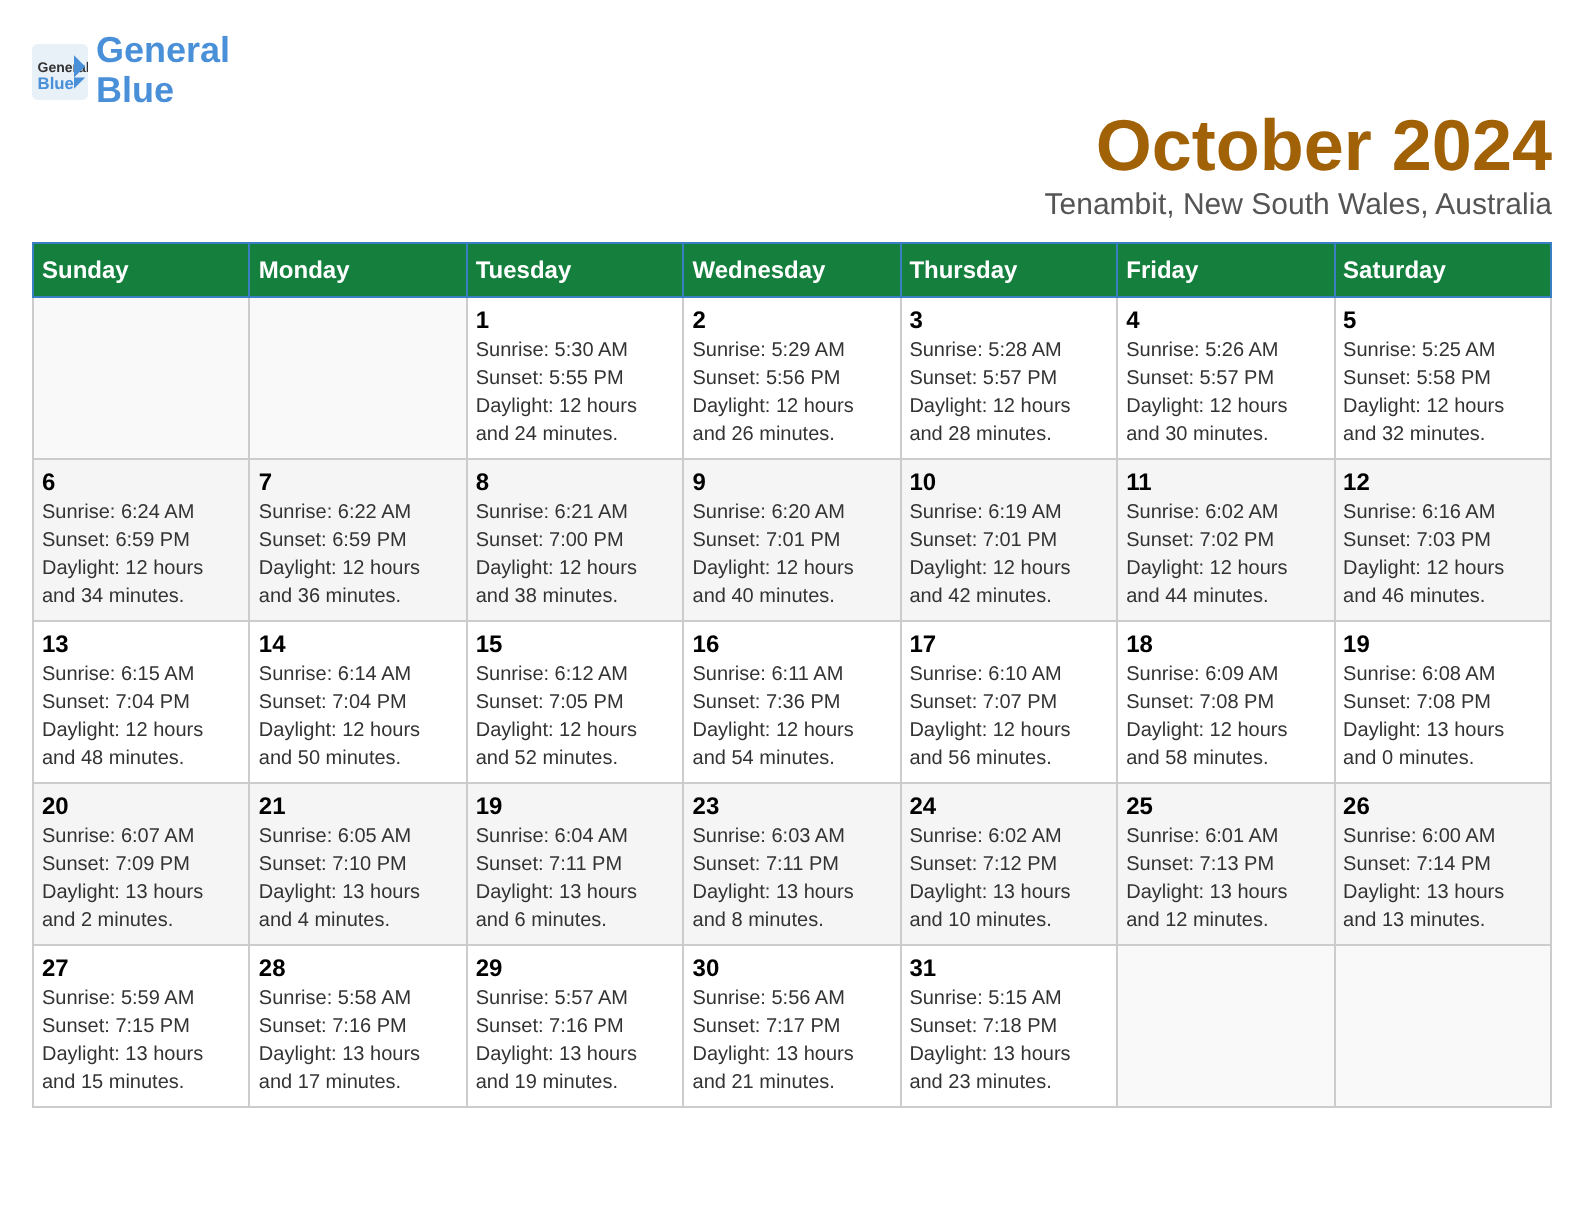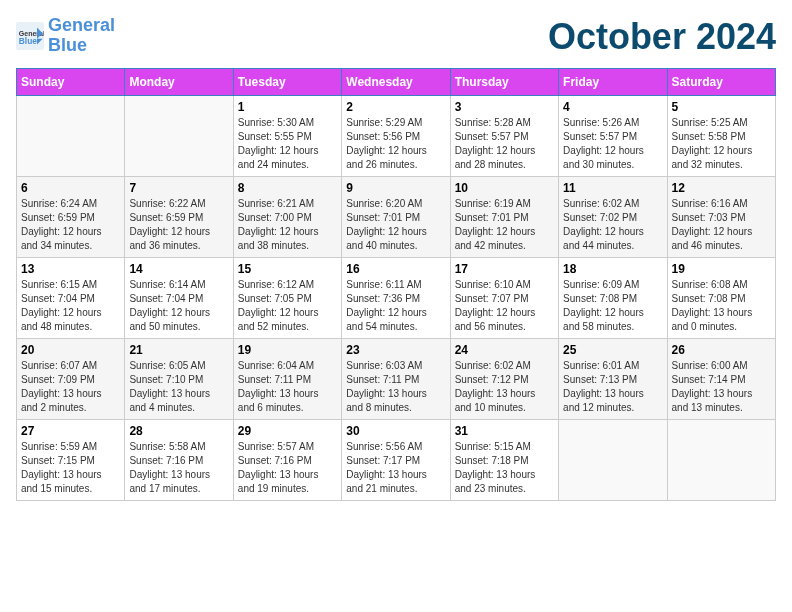--- a/index.html
+++ b/index.html
@@ -33,33 +33,34 @@
     .logo-icon {
       width: 28px;
       height: 28px;
     }
     .title-section {
       text-align: right;
     }
     .month-title {
       font-size: 36px;
       font-weight: bold;
-      color: #0c4a6e;
+      color: #a16207;
+      margin-top: 36px;
     }
     .location {
       font-size: 15px;
       color: #555;
     }
     table {
       width: 100%;
       border-collapse: collapse;
       font-size: 11px;
     }
     thead tr th {
-      background-color: #d946ef;
+      background-color: #15803d;
       color: #fff;
       padding: 6px 4px;
       text-align: left;
       font-size: 12px;
       border: 1px solid #3a7fc1;
     }
     tbody tr td {
       border: 1px solid #ccc;
       vertical-align: top;
       padding: 4px;
@@ -98,20 +99,21 @@
     </svg>
     <div>
       <div class="logo-text">
         <span>General</span><br>
         <span style="color:#4a90d9">Blue</span>
       </div>
     </div>
   </div>
   <div class="title-section">
     <div class="month-title">October 2024</div>
+    <div class="location">Tenambit, New South Wales, Australia</div>
   </div>
 </div>
 
 <table>
   <thead>
     <tr>
     <th>Sunday</th>
         <th>Monday</th>
         <th>Tuesday</th>
         <th>Wednesday</th>

